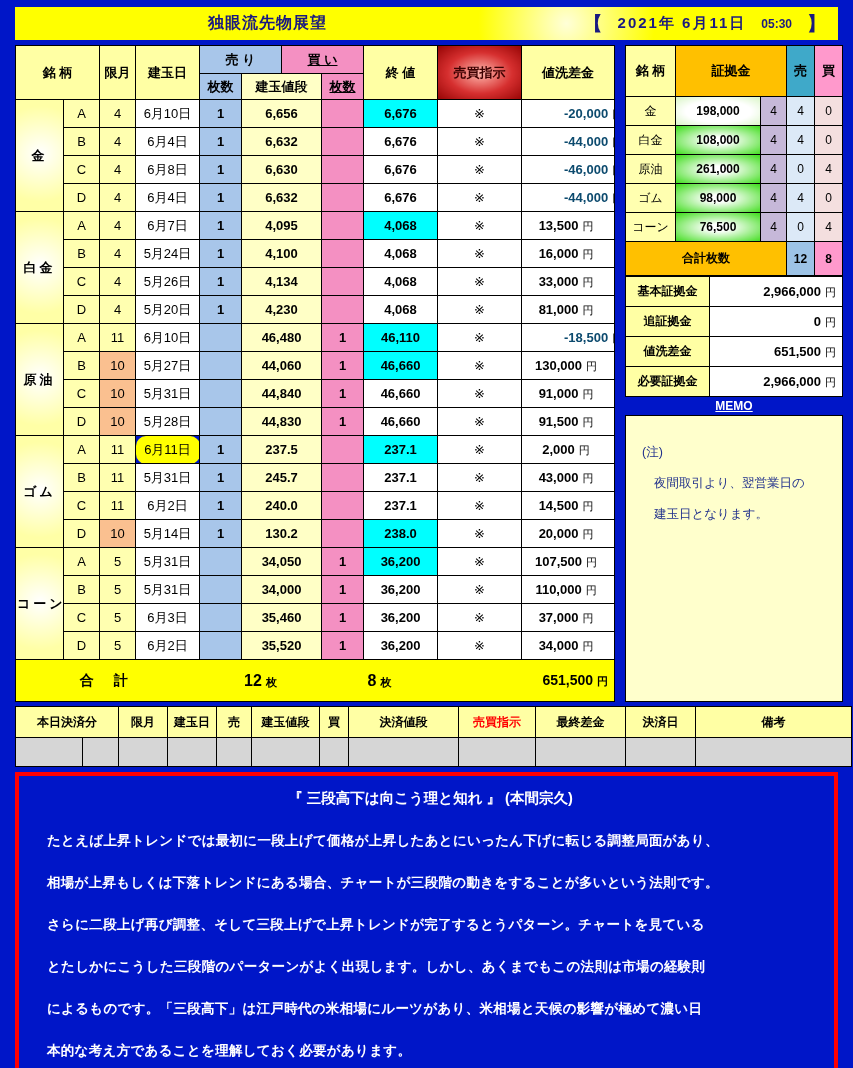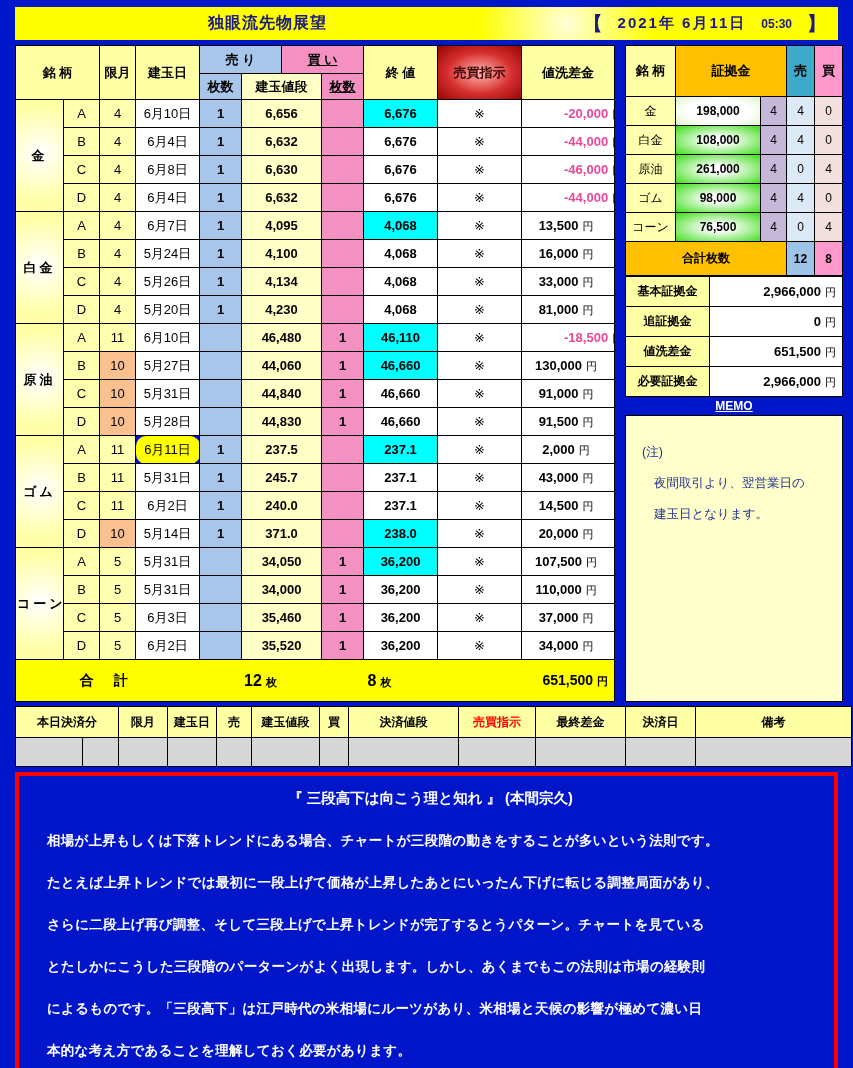--- a/index.html
+++ b/index.html
@@ -49,21 +49,21 @@
   .mon.m10{background:#fac090;}
   .dt{background:#ffffff;font-size:11px;}
   .dt.dhl{background:#ffff00;border-radius:10px;}
   .sq{background:#a8c6ea;font-weight:bold;}
   .bq{background:#f490c2;font-weight:bold;}
   .price{background:#ffffc6;font-weight:bold;}
   .close{background:#ffffff;font-weight:bold;}
   .close.hl{background:#00ffff;}
   .ord{background:#ffffff;font-size:12px;}
   .mtm{background:#ffffff;text-align:right;padding-right:5px;font-weight:bold;}
-  .mtm .neg{color:#ec4899;margin-left:41px;}
+  .mtm .neg{color:#0c4a6e;margin-left:41px;}
   .mtm .unit{font-weight:normal;font-size:11px;padding-left:4px;}
   .total td{background:#ffff00;height:39px;border-left:0;border-right:0;font-weight:bold;}
   .total .tlabel{font-size:14px;letter-spacing:8px;}
   .total .tnum{font-size:16px;}
   .total .tunit{font-size:11px;padding-left:4px;font-weight:bold;}
   .total .tmtm{text-align:right;padding-right:6px;font-size:14px;}
 
   
   .right-col{flex:1;display:flex;flex-direction:column;}
   .margin-t{width:100%;border:1px solid #000;}
@@ -332,21 +332,21 @@
         <td class="bq"></td>
         <td class="close">237.1</td>
         <td class="ord">※</td>
         <td class="mtm"><span>14,500</span><span class="unit">円</span></td>
       </tr>
       <tr class="data">
         <td class="lbl">D</td>
         <td class="mon m10">10</td>
         <td class="dt">5月14日</td>
         <td class="sq">1</td>
-        <td class="price" colspan="2">371.0</td>
+        <td class="price" colspan="2">130.2</td>
         <td class="bq"></td>
         <td class="close hl">238.0</td>
         <td class="ord">※</td>
         <td class="mtm"><span>20,000</span><span class="unit">円</span></td>
       </tr>
 
       <tr class="data">
         <td class="metal" rowspan="4">コーン</td>
         <td class="lbl">A</td>
         <td class="mon">5</td>
@@ -539,21 +539,21 @@
             <td></td>
         <td></td>
             <td></td>
       </tr>
       </tbody>
     </table>
   </div>
 
   <div class="quote">
     <div class="qtitle">『 三段高下は向こう理と知れ 』 (本間宗久)</div>
+    <div class="qline">たとえば上昇トレンドでは最初に一段上げて価格が上昇したあとにいったん下げに転じる調整局面があり、</div>
     <div class="qline">相場が上昇もしくは下落トレンドにある場合、チャートが三段階の動きをすることが多いという法則です。</div>
-    <div class="qline">たとえば上昇トレンドでは最初に一段上げて価格が上昇したあとにいったん下げに転じる調整局面があり、</div>
     <div class="qline">さらに二段上げ再び調整、そして三段上げで上昇トレンドが完了するとうパターン。チャートを見ている</div>
     <div class="qline">とたしかにこうした三段階のパーターンがよく出現します。しかし、あくまでもこの法則は市場の経験則</div>
     <div class="qline">によるものです。「三段高下」は江戸時代の米相場にルーツがあり、米相場と天候の影響が極めて濃い日</div>
     <div class="qline">本的な考え方であることを理解しておく必要があります。</div>
   </div>
 
 </div>
 
 </body></html>

